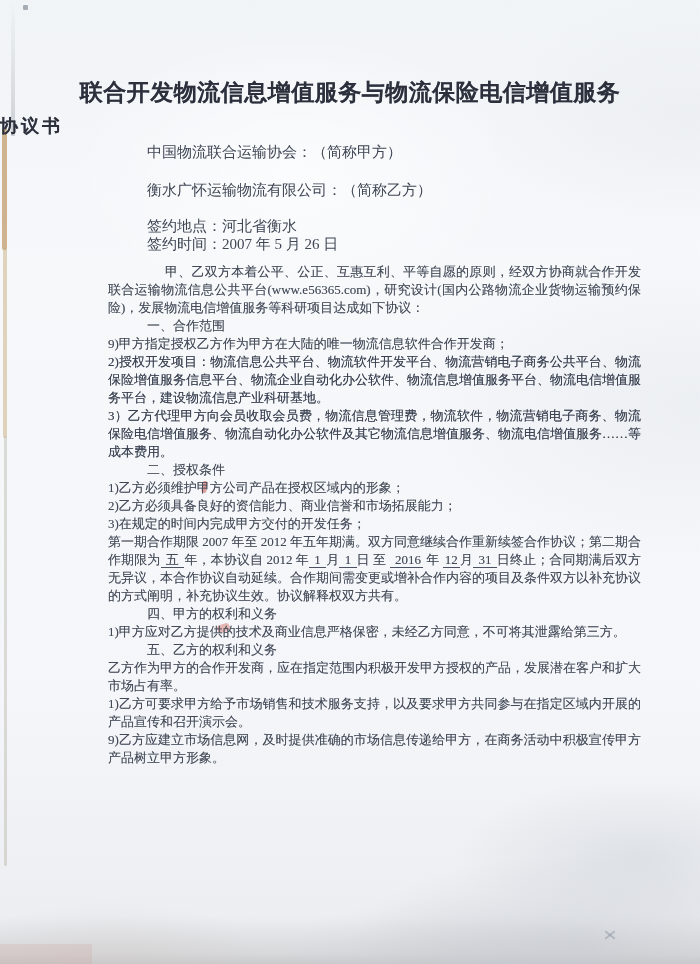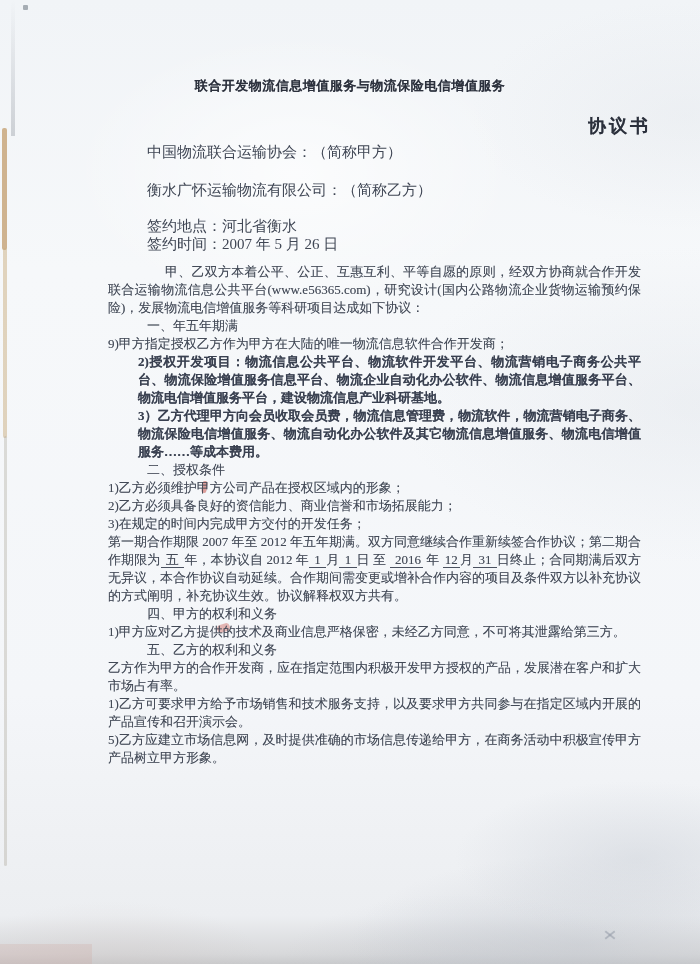--- a/index.html
+++ b/index.html
@@ -30,42 +30,42 @@
   .red-mark-1{left:202px;top:481px;width:5px;height:12px;background:rgba(197,70,60,.5);border-radius:3px;transform:rotate(8deg);}
   .red-mark-2{left:217px;top:624px;width:13px;height:8px;background:rgba(199,76,66,.38);border-radius:4px;transform:rotate(-18deg);}
   .x-mark-a,.x-mark-b{left:604px;top:934px;width:12px;height:2px;background:rgba(148,155,168,.55);}
   .x-mark-a{transform:rotate(38deg);}
   .x-mark-b{transform:rotate(-38deg);}
   .corner-tint{left:0;top:944px;width:92px;height:20px;background:rgba(203,158,148,.22);}
   
   .t{position:absolute;white-space:nowrap;}
   .doc-title{
     left:0;top:77px;width:700px;text-align:center;
-    font-size:13px;font-weight:bold;color:#2b303c;letter-spacing:.5px;
+    font-size:23px;font-weight:bold;color:#2b303c;letter-spacing:.5px;
     text-shadow:0 0 .5px rgba(43,48,60,.55);
   }
   .doc-subtitle{
-    left:0;top:114px;width:651px;text-align:right;
+    left:0;top:114px;width:651px;text-align:left;
     font-size:18px;font-weight:bold;color:#2b303c;letter-spacing:3px;
     text-shadow:0 0 .5px rgba(43,48,60,.55);
   }
   .party{left:147px;font-size:15px;color:#3f4654;}
   .party-a{top:143px;}
   .party-b{top:181px;}
   .sign-place{top:217px;}
   .sign-date{top:235px;}
   .doc-body{
     position:absolute;left:108px;top:263px;width:533px;
     font-size:13px;line-height:18px;color:#434a57;
     text-shadow:0 0 .4px rgba(63,70,87,.4);
   }
   .doc-body .paragraph{text-align:justify;text-justify:inter-ideograph;margin:0;}
   .doc-body .heading{margin:0;text-indent:39px;}
   .doc-body .ind-first{text-indent:57px;}
-  .doc-body .bold{font-weight:700;color:#394050;text-shadow:0 0 .6px rgba(57,64,80,.6);margin-left:30px;}
+  .doc-body .bold{font-weight:400;color:#394050;text-shadow:0 0 .6px rgba(57,64,80,.6);}
   .u{border-bottom:1px solid #4a5160;white-space:pre;padding:0 2px;}
 </style>
 </head>
 <body>
 
 <div class="page">
 
   <div class="artifact corner-dot"></div>
   <div class="artifact edge-streak-top"></div>
   <div class="artifact tan-strip-1"></div>
@@ -80,30 +80,30 @@
   <div class="t doc-title">联合开发物流信息增值服务与物流保险电信增值服务</div>
   <div class="t doc-subtitle">协议书</div>
 
   <div class="t party party-b">衡水广怀运输物流有限公司：（简称乙方）</div>
   <div class="t party party-a">中国物流联合运输协会：（简称甲方）</div>
   <div class="t party sign-place">签约地点：河北省衡水</div>
   <div class="t party sign-date">签约时间：2007 年 5 月 26 日</div>
 
   <div class="doc-body">
       <div class="paragraph ind-first"><span>甲、乙双方本着公平、公正、互惠互利、平等自愿的原则，经双方协商就合作开发联合运输物流信息公共平台(www.e56365.com)，研究设计(国内公路物流企业货物运输预约保险)，发展物流电信增值服务等科研项目达成如下协议：</span></div>
-      <div class="heading"><span>一、年五年期满</span></div>
+      <div class="heading"><span>一、合作范围</span></div>
       <div class="paragraph"><span>9)甲方指定授权乙方作为甲方在大陆的唯一物流信息软件合作开发商；</span></div>
       <div class="paragraph bold"><span>2)授权开发项目：物流信息公共平台、物流软件开发平台、物流营销电子商务公共平台、物流保险增值服务信息平台、物流企业自动化办公软件、物流信息增值服务平台、物流电信增值服务平台，建设物流信息产业科研基地。</span></div>
       <div class="paragraph bold"><span>3）乙方代理甲方向会员收取会员费，物流信息管理费，物流软件，物流营销电子商务、物流保险电信增值服务、物流自动化办公软件及其它物流信息增值服务、物流电信增值服务……等成本费用。</span></div>
       <div class="heading"><span>二、授权条件</span></div>
       <div class="paragraph"><span>1)乙方必须维护甲方公司产品在授权区域内的形象；</span></div>
       <div class="paragraph"><span>2)乙方必须具备良好的资信能力、商业信誉和市场拓展能力；</span></div>
       <div class="paragraph"><span>3)在规定的时间内完成甲方交付的开发任务；</span></div>
       <div class="paragraph"><span>第一期合作期限 2007 年至 2012 年五年期满。双方同意继续合作重新续签合作协议；第二期合作期限为</span><span class="u"> 五 </span><span>年，本协议自 2012 年</span><span class="u"> 1 </span><span>月</span><span class="u"> 1 </span><span>日 至 </span><span class="u"> 2016</span><span> 年 </span><span class="u">12</span><span>月</span><span class="u"> 31 </span><span>日终止；合同期满后双方无异议，本合作协议自动延续。合作期间需变更或增补合作内容的项目及条件双方以补充协议的方式阐明，补充协议生效。协议解释权双方共有。</span></div>
       <div class="heading"><span>四、甲方的权利和义务</span></div>
       <div class="paragraph"><span>1)甲方应对乙方提供的技术及商业信息严格保密，未经乙方同意，不可将其泄露给第三方。</span></div>
       <div class="heading"><span>五、乙方的权利和义务</span></div>
       <div class="paragraph"><span>乙方作为甲方的合作开发商，应在指定范围内积极开发甲方授权的产品，发展潜在客户和扩大市场占有率。</span></div>
       <div class="paragraph"><span>1)乙方可要求甲方给予市场销售和技术服务支持，以及要求甲方共同参与在指定区域内开展的产品宣传和召开演示会。</span></div>
-      <div class="paragraph"><span>5)乙方应建立市场信息网，及时提供准确的市场信息传递给甲方，在商务活动中积极宣传甲方产品树立甲方形象。</span></div>
+      <div class="paragraph"><span>9)乙方应建立市场信息网，及时提供准确的市场信息传递给甲方，在商务活动中积极宣传甲方产品树立甲方形象。</span></div>
     </div>
 
 </div>
 
 </body></html>

